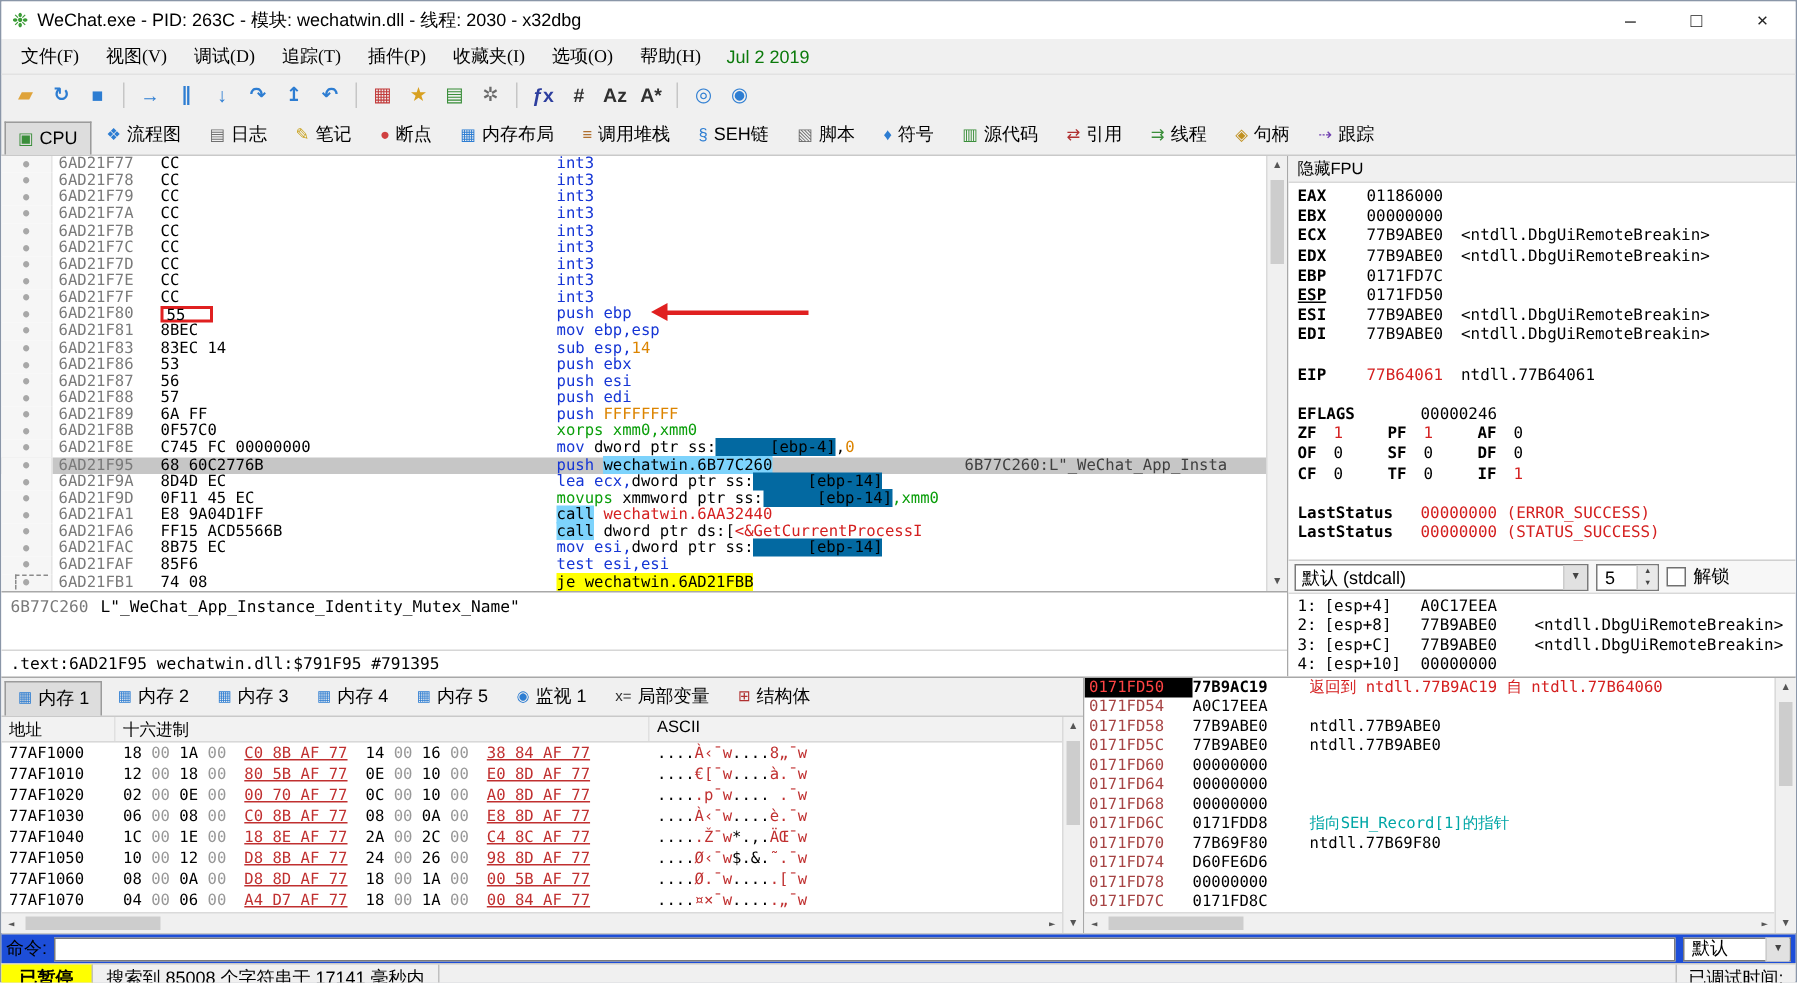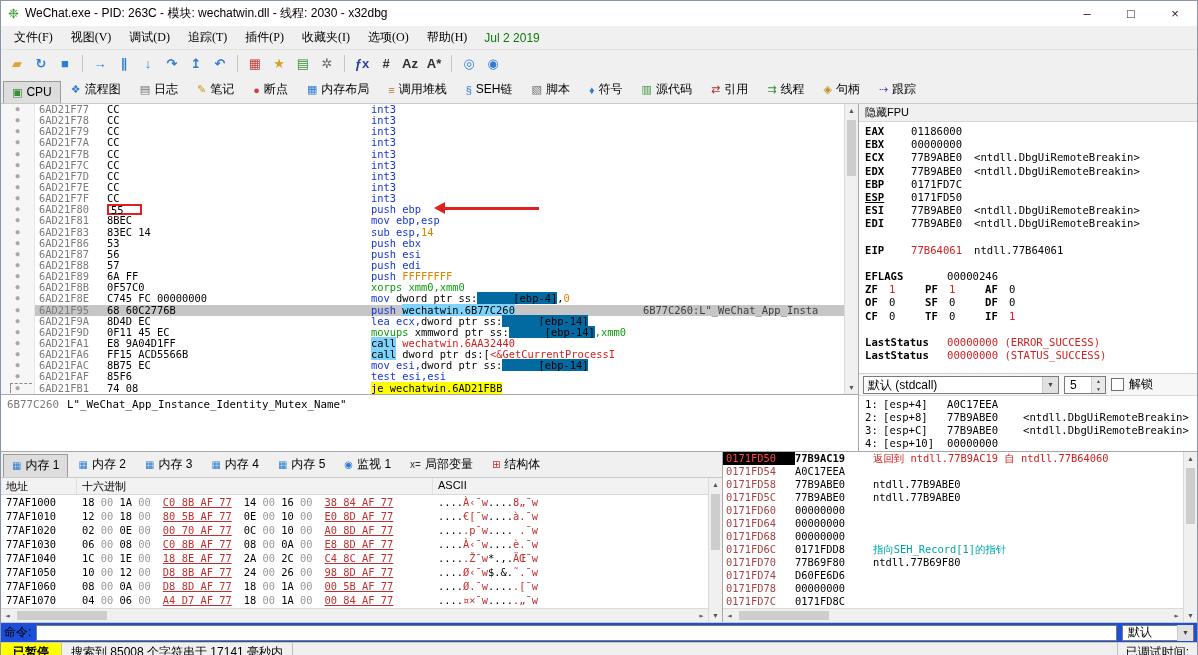--- a/index.html
+++ b/index.html
@@ -286,20 +286,21 @@
           <span class="sb-fill"></span>
           <span class="sb-arr">▼</span>
         </div>
         <div class="annot-arrow"></div>
         <div class="jump-line"></div>
       </div>
       <div class="infobox">
         <div class="info-main">
           <span class="info-addr">6B77C260</span><span>L"_WeChat_App_Instance_Identity_Mutex_Name"</span>
         </div>
+        <div class="info-status">.text:6AD21F95 wechatwin.dll:$791F95 #791395</div>
       </div>
     </div>
 
     <div class="registers">
       <div class="reg-header">隐藏FPU</div>
       <div class="reg-body">
           <div class="reg-line"><span class="reg-name">EAX</span><span class="reg-val">01186000</span></div>
           <div class="reg-line"><span class="reg-name">EBX</span><span class="reg-val">00000000</span></div>
           <div class="reg-line"><span class="reg-name">ECX</span><span class="reg-val">77B9ABE0</span><span class="reg-comment">&lt;ntdll.DbgUiRemoteBreakin&gt;</span></div>
           <div class="reg-line"><span class="reg-name">EDX</span><span class="reg-val">77B9ABE0</span><span class="reg-comment">&lt;ntdll.DbgUiRemoteBreakin&gt;</span></div>

